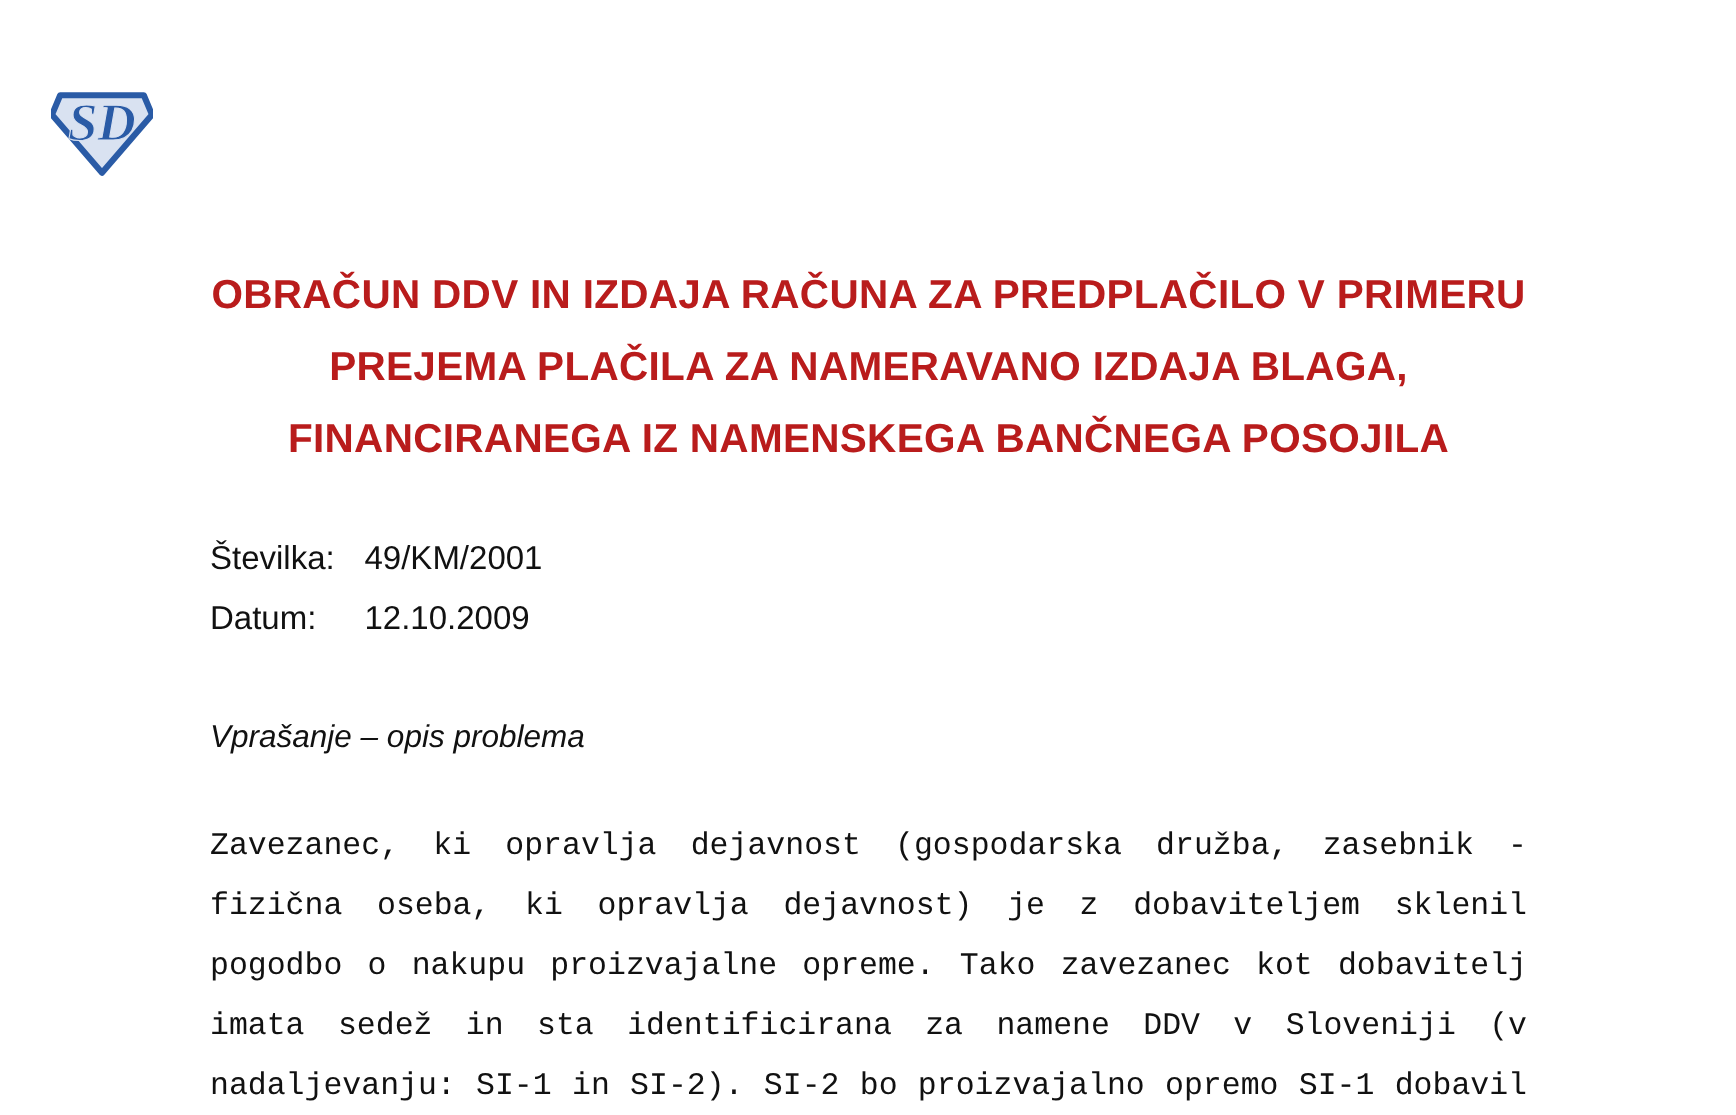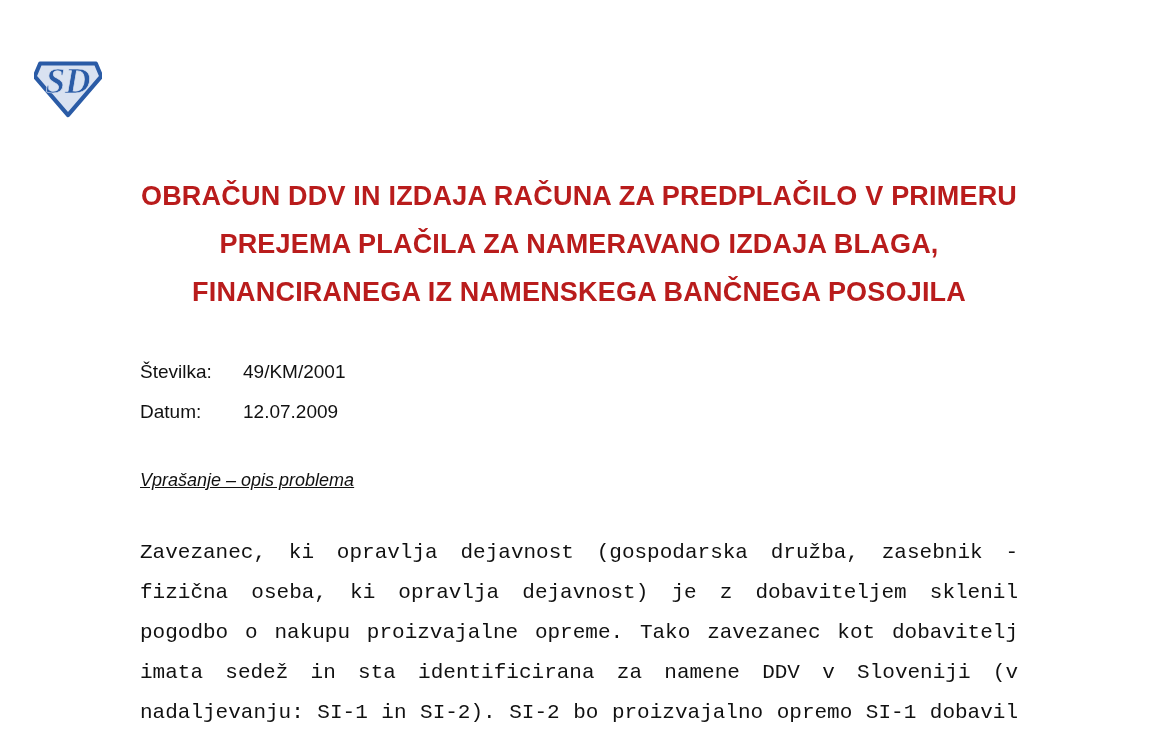--- a/index.html
+++ b/index.html
@@ -29,32 +29,31 @@
     margin-top: 172px;
     font-size: 27px;
     font-weight: bold;
     line-height: 48px;
     text-align: center;
     letter-spacing: 0.2px;
     color: #b91c1c;
   }
   .meta {
     margin-top: 36px;
-    font-size: 19px;
+    font-size: 22px;
     line-height: 40px;
   }
   .meta-row { display: flex; }
   .meta-label { width: 103px; flex: 0 0 103px; }
   .meta-value { flex: 1; }
   .section-heading {
-    margin-top: 28px;
-    font-size: 18px;
+    margin-top: 40px;
+    font-size: 21px;
     font-style: italic;
     line-height: 40px;
-    text-decoration: underline;
   }
   .body-paragraph {
     margin-top: 33px;
     font-size: 21px;
     line-height: 40px;
     text-align: justify;
     text-justify: inter-word;
     font-family: Liberation Mono, monospace;
   }
 </style>
@@ -78,21 +77,21 @@
       <div>FINANCIRANEGA IZ NAMENSKEGA BANČNEGA POSOJILA</div>
     </h1>
 
     <div class="meta">
       <div class="meta-row">
         <span class="meta-label">Številka:</span>
         <span class="meta-value">49/KM/2001</span>
       </div>
       <div class="meta-row">
         <span class="meta-label">Datum:</span>
-        <span class="meta-value">12.07.2009</span>
+        <span class="meta-value">12.10.2009</span>
       </div>
     </div>
 
     <div class="section-heading">Vprašanje – opis problema</div>
 
     <p class="body-paragraph">Zavezanec, ki opravlja dejavnost (gospodarska družba, zasebnik - fizična oseba, ki opravlja dejavnost) je z dobaviteljem sklenil pogodbo o nakupu proizvajalne opreme. Tako zavezanec kot dobavitelj imata sedež in sta identificirana za namene DDV v Sloveniji (v nadaljevanju: SI-1 in SI-2). SI-2 bo proizvajalno opremo SI-1 dobavil (izročil) na ozemlju Slovenije.</p>
 
   </div>
 </div>
 

